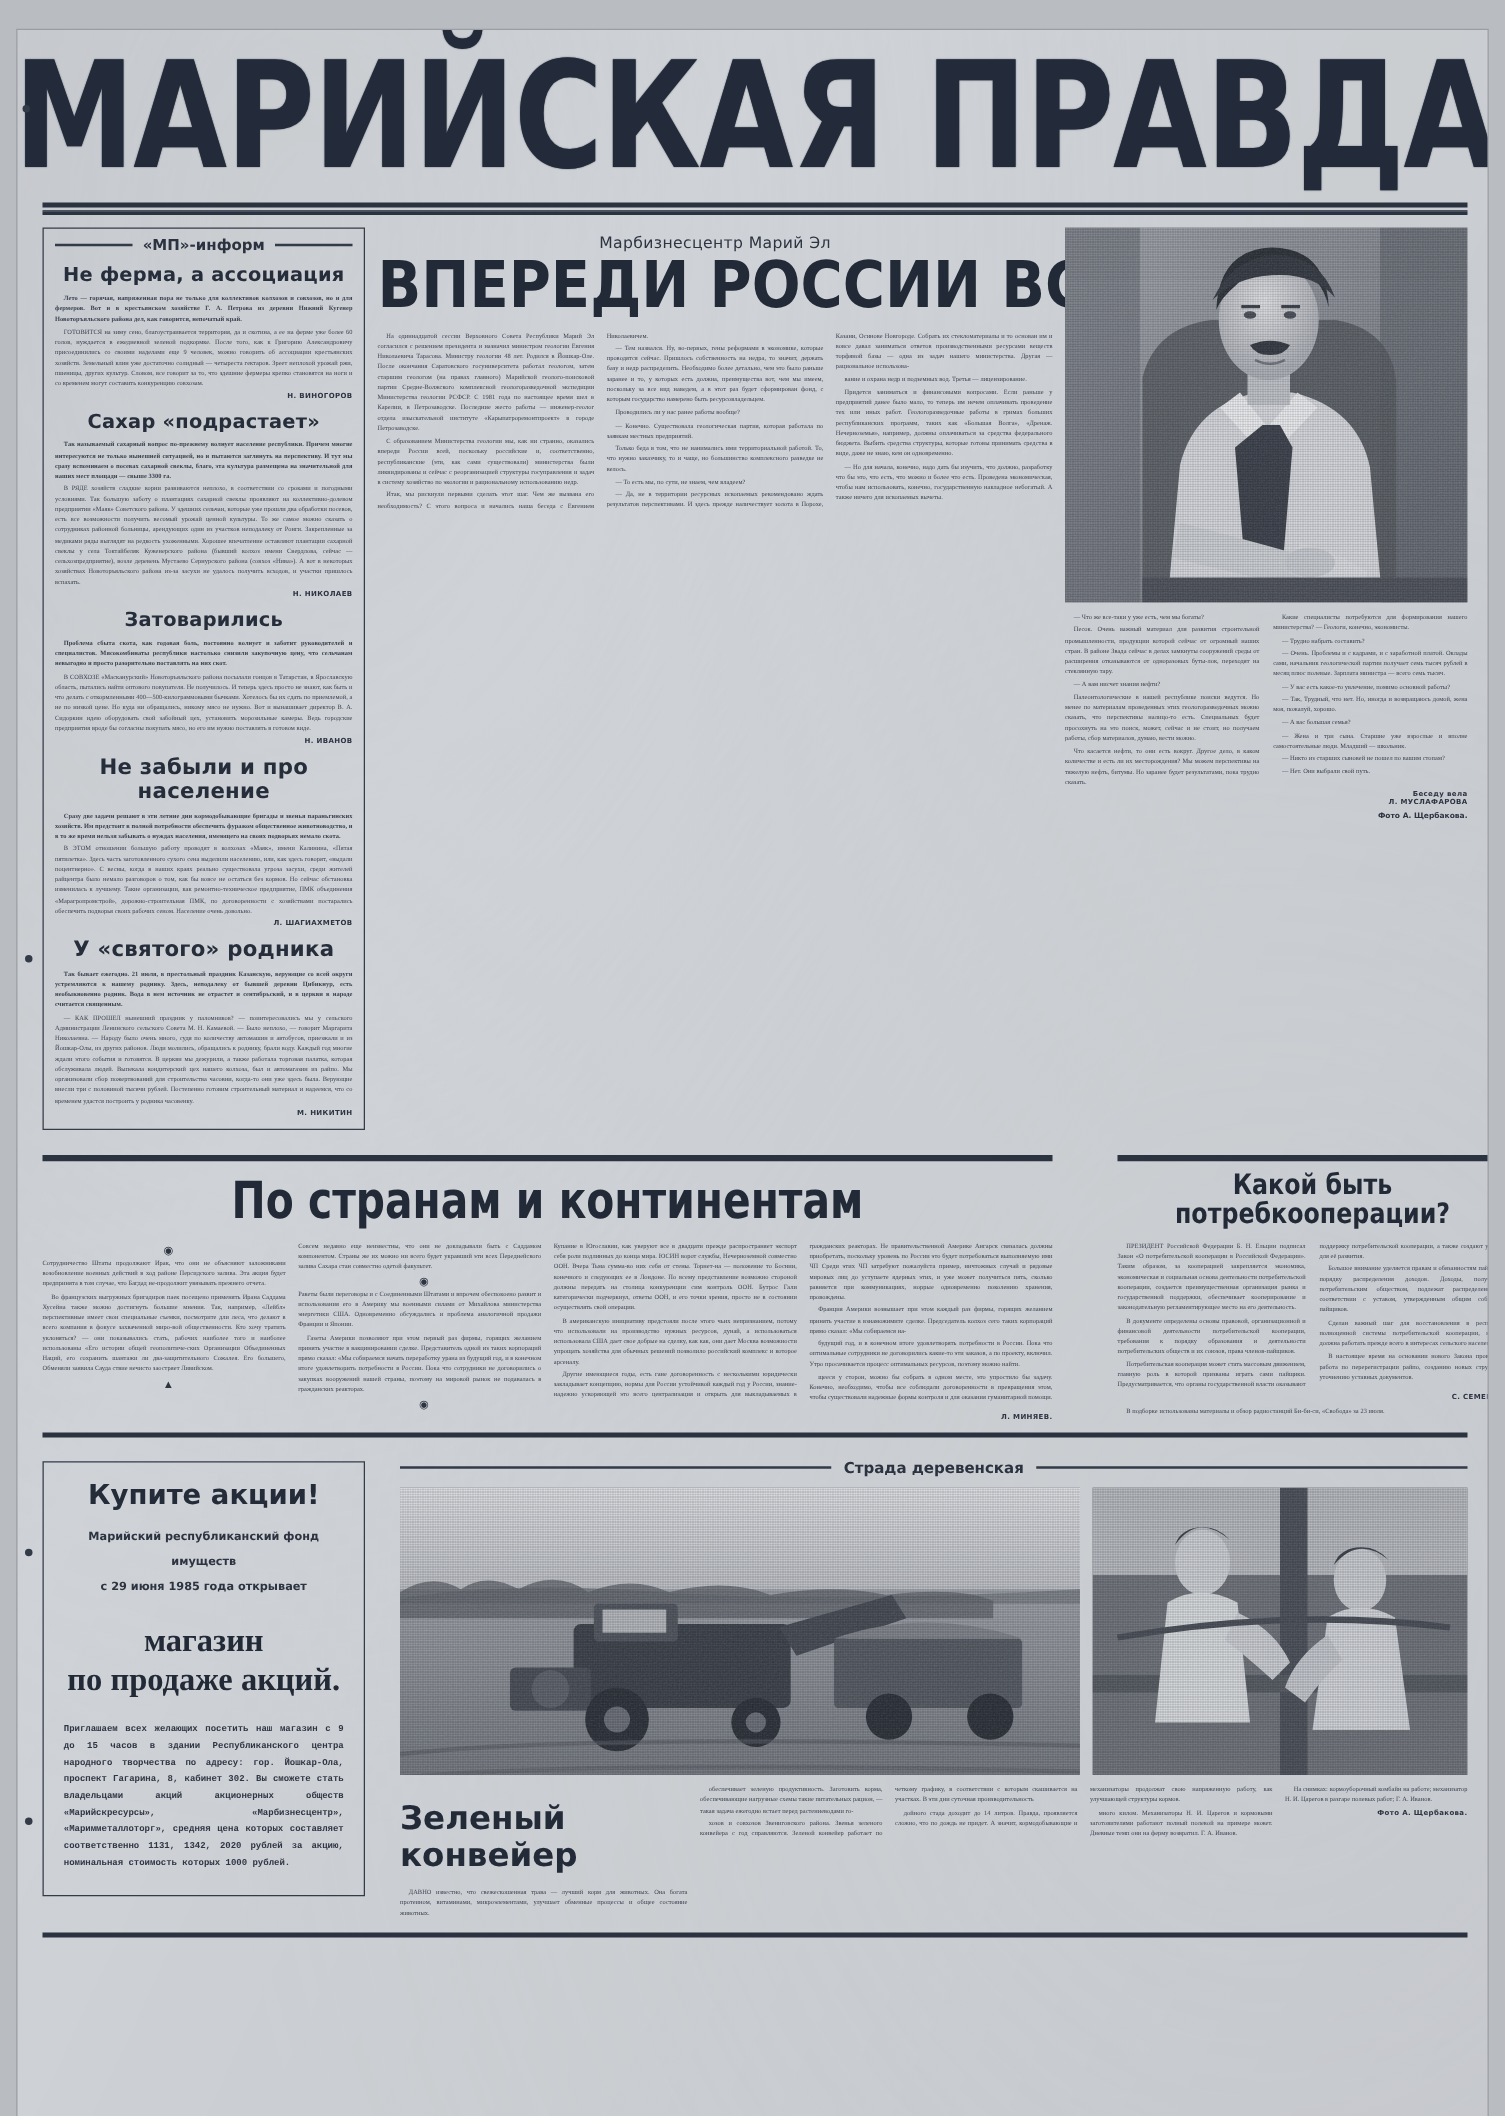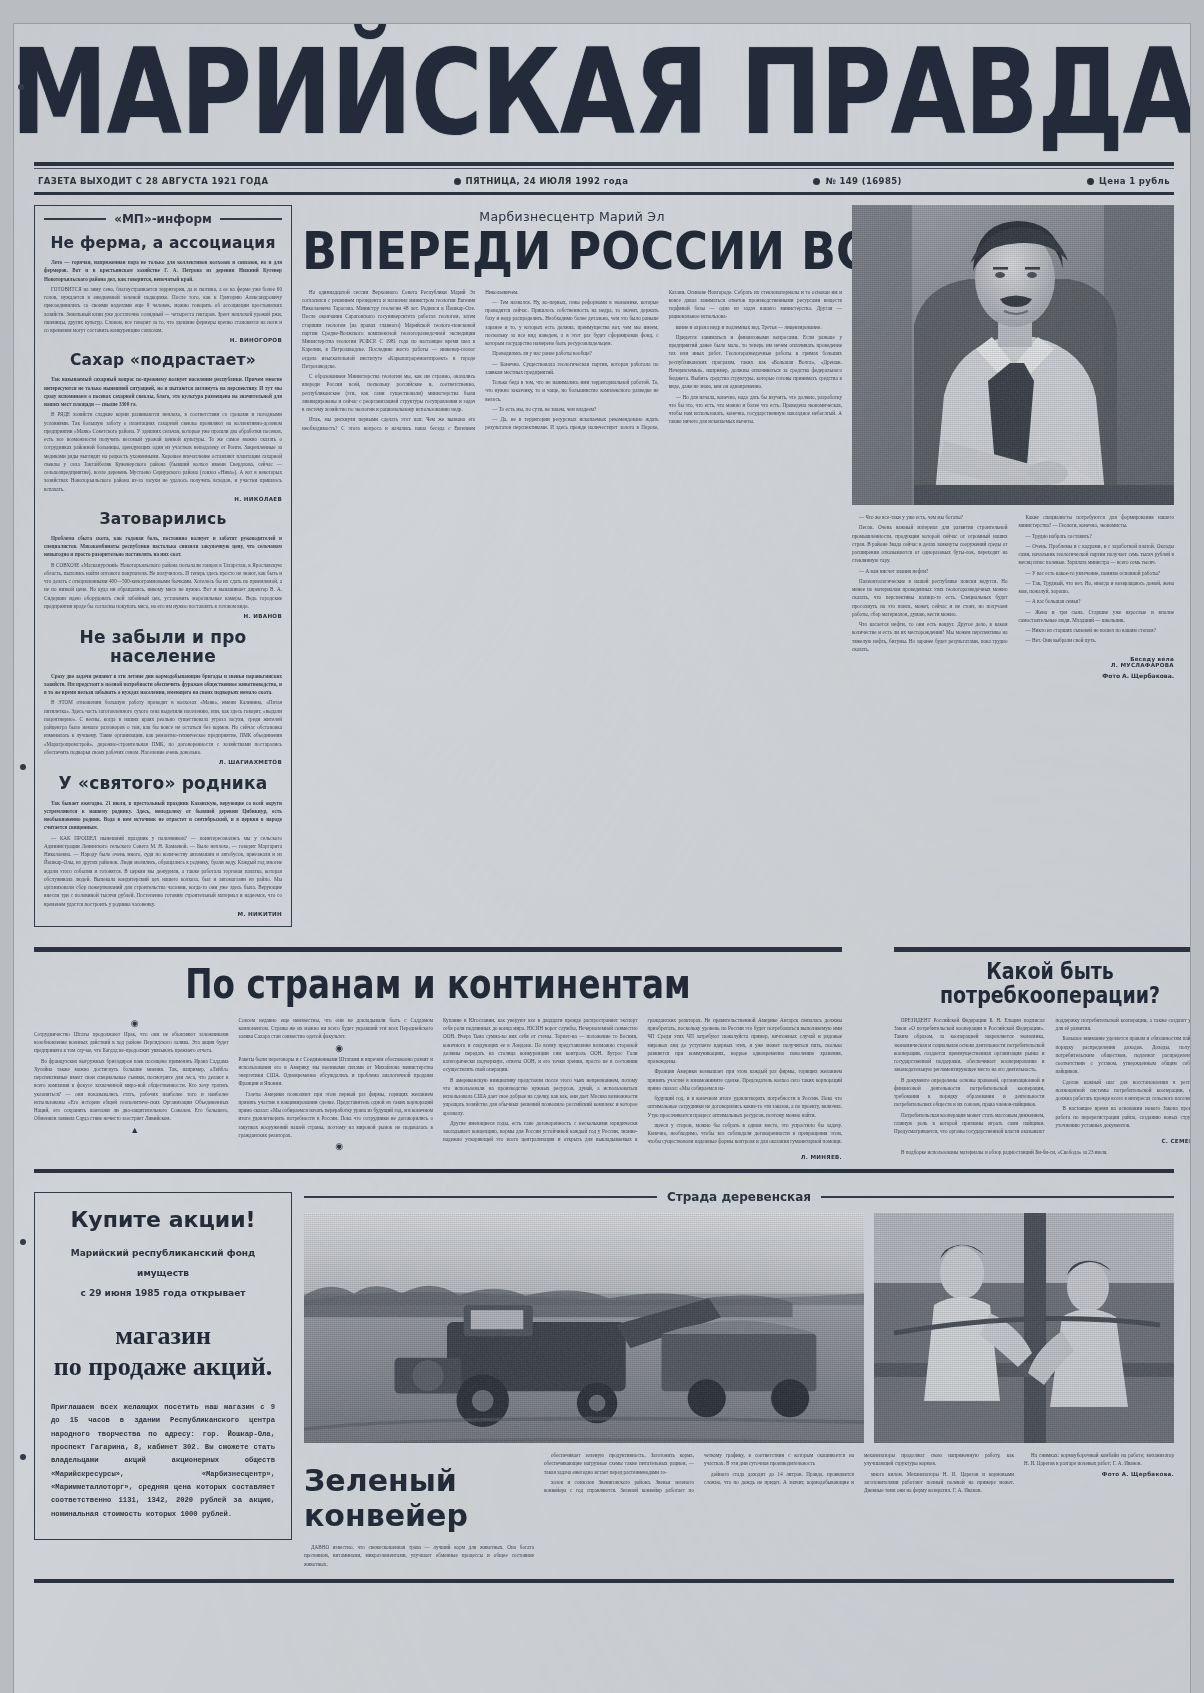--- a/index.html
+++ b/index.html
@@ -131,44 +131,38 @@
   .adbox{border:1.6px solid #333a48;padding:14px 16px 18px 16px;margin-top:10px;}
   .ad-h1{font-family:"DejaVu Sans",sans-serif;font-weight:bold;font-size:22px;text-align:center;color:#242b39;margin-bottom:12px;}
   .ad-sub{font-family:"DejaVu Sans",sans-serif;font-weight:bold;font-size:9px;text-align:center;color:#2c3341;line-height:2.2;}
   .ad-h2{font-family:"Liberation Serif",serif;font-weight:bold;font-size:26px;text-align:center;color:#222a38;line-height:1.22;margin:16px 0 18px 0;}
   .ad-body{font-family:Liberation Mono, monospace;font-weight:bold;font-size:7.2px;line-height:1.85;text-align:justify;color:#2f3644;}
   .strip-head{display:flex;align-items:center;gap:10px;margin:8px 0 9px 0;}
   .strip-head .ln{height:2px;background:#333a48;flex:1;}
   .strip-head .t{font-family:"DejaVu Sans",sans-serif;font-weight:bold;font-size:12px;color:#2b3240;white-space:nowrap;}
 
   .photo.wide{height:230px;}
-  .h-green{font-family:"DejaVu Sans",sans-serif;font-weight:bold;font-size:30px;color:#232b39;margin:12px 0 10px 0;}
+  .h-green{font-family:"DejaVu Sans",sans-serif;font-weight:bold;font-size:26px;color:#232b39;margin:12px 0 10px 0;}
 
   .hr-block{height:4px;background:#2b3240;margin:9px 0;}
 
   .mark{position:absolute;width:6px;height:6px;border-radius:50%;background:#333a48;}
 </style>
 </head>
 <body>
 
 <div class="sheet">
 <div class="inner">
 
   <div class="masthead">
     <div class="masthead-title">МАРИЙСКАЯ ПРАВДА</div>
   </div>
   <div class="rule-thick"></div>
   <div class="rule-thin"></div>
 
-  <div class="dateline">
-    <span>ГАЗЕТА ВЫХОДИТ С 28 АВГУСТА 1921 ГОДА</span>
-    <span><span class="bullet"></span><span>ПЯТНИЦА, 24 ИЮЛЯ 1992 года</span></span>
-    <span><span class="bullet"></span><span>№ 149 (16985)</span></span>
-    <span><span class="bullet"></span><span>Цена 1 рубль</span></span>
-  </div>
   <div class="rule-bot"></div>
 
   <div class="top">
 
     <div class="col-left">
       <div class="mpbox">
         <div class="mp-head">
           <span class="ln"></span>
           <span class="t">«МП»-информ</span>
           <span class="ln"></span>
@@ -374,21 +368,21 @@
       <div class="adbox">
         <div class="ad-h1">Купите акции!</div>
         <div class="ad-sub">Марийский республиканский фонд имуществ</div>
         <div class="ad-sub">с 29 июня 1985 года открывает</div>
         <div class="ad-h2" style="white-space:pre-line;">магазин
 по продаже акций.</div>
         <div class="ad-body">Приглашаем всех желающих посетить наш магазин с 9 до 15 часов в здании Республиканского центра народного творчества по адресу: гор. Йошкар-Ола, проспект Гагарина, 8, кабинет 302. Вы сможете стать владельцами акций акционерных обществ «Марийскресурсы», «Марбизнесцентр», «Маримметаллоторг», средняя цена которых составляет соответственно 1131, 1342, 2020 рублей за акцию, номинальная стоимость которых 1000 рублей.</div>
       </div>
     </div>
 
-    <div style="flex:1;">
+    <div style="flex:1;margin-left:16px;">
       <div class="strip-head">
         <span class="ln"></span>
         <span class="t">Страда деревенская</span>
         <span class="ln"></span>
       </div>
 
       <div style="display:flex;gap:10px;">
         <div class="photo wide" style="flex:1;">
           <svg viewBox="0 0 470 230" width="100%" height="230" preserveAspectRatio="xMidYMid slice">
             <defs>

